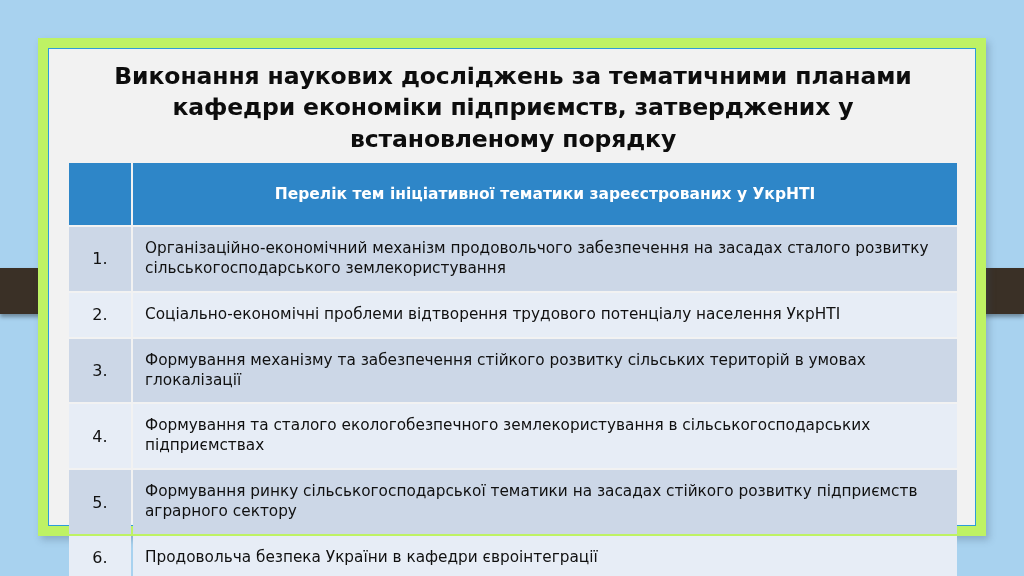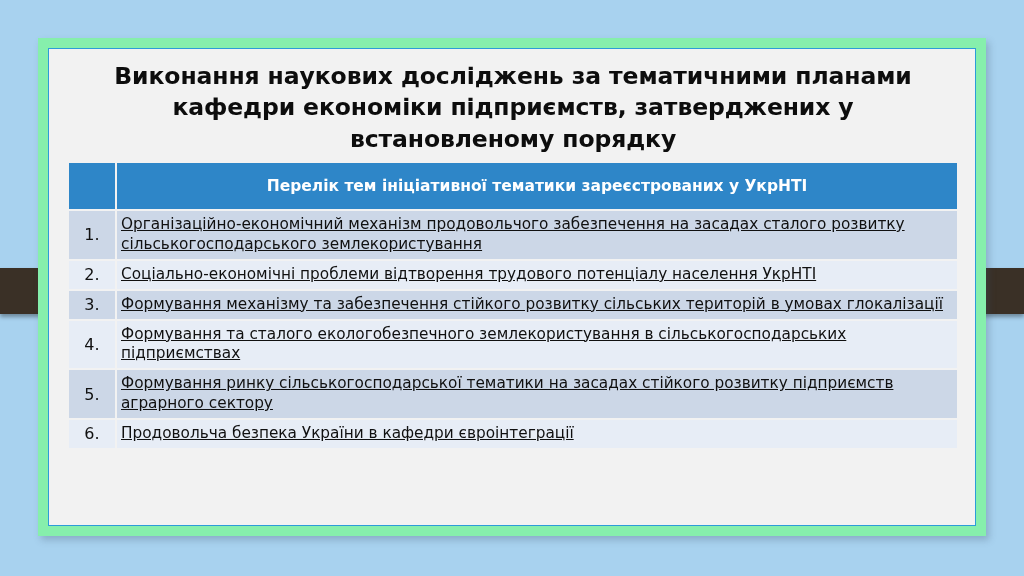--- a/index.html
+++ b/index.html
@@ -15,21 +15,21 @@
     position: relative;
   }
 
   
   #slide-card {
     position: absolute;
     left: 38px;
     top: 38px;
     width: 948px;
     height: 498px;
-    background: #86efac;
+    background: #bef264;
     box-sizing: border-box;
     box-shadow: 3px 4px 7px rgba(60,80,100,0.28);
   }
   #slide-inner-border {
     position: absolute;
     left: 10px;
     top: 10px;
     right: 10px;
     bottom: 10px;
     border: 1.5px solid #2d9cd8;
@@ -55,21 +55,21 @@
   #topics-table {
     position: absolute;
     left: 18px;
     top: 112px;
     width: 892px;
     border-collapse: separate;
     border-spacing: 2px 2px;
     table-layout: fixed;
   }
   #topics-table td {
-    padding: 4px;
+    padding: 12px;
     vertical-align: middle;
   }
   .th-num, .th-title {
     background: #2e86c8;
     height: 38px;
   }
   .th-title {
     color: #ffffff;
     font-size: 15.5px;
     font-weight: bold;
@@ -81,21 +81,20 @@
     text-align: center;
     font-size: 16px;
     color: #111111;
     padding: 0 2px;
   }
   .col-text {
     font-size: 15.3px;
     line-height: 1.30;
     color: #101010;
     padding: 7px 10px 7px 10px;
-    text-decoration: underline;
   }
   tr.shade-a .col-num,
   tr.shade-a .col-text { background: #ccd7e7; }
   tr.shade-b .col-num,
   tr.shade-b .col-text { background: #e7edf6; }
 
   
   .ribbon {
     position: absolute;
     top: 268px;

